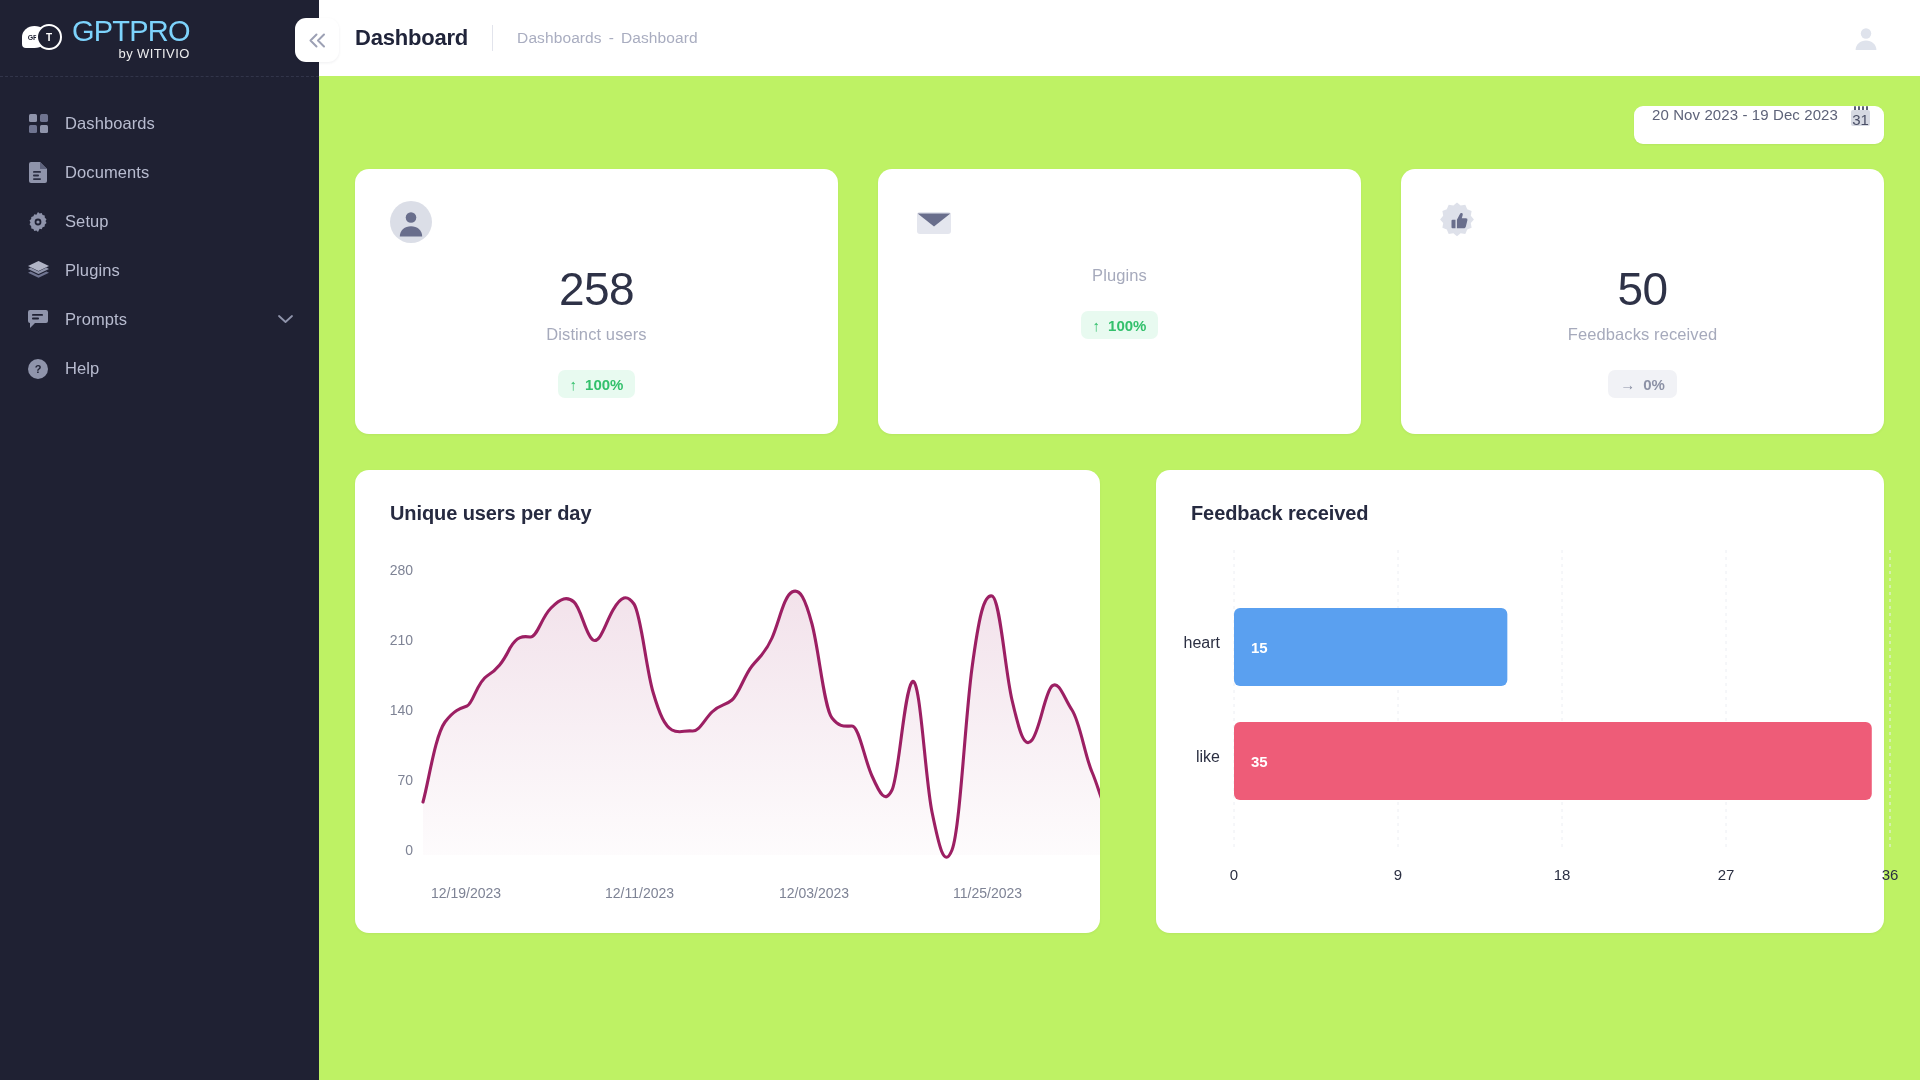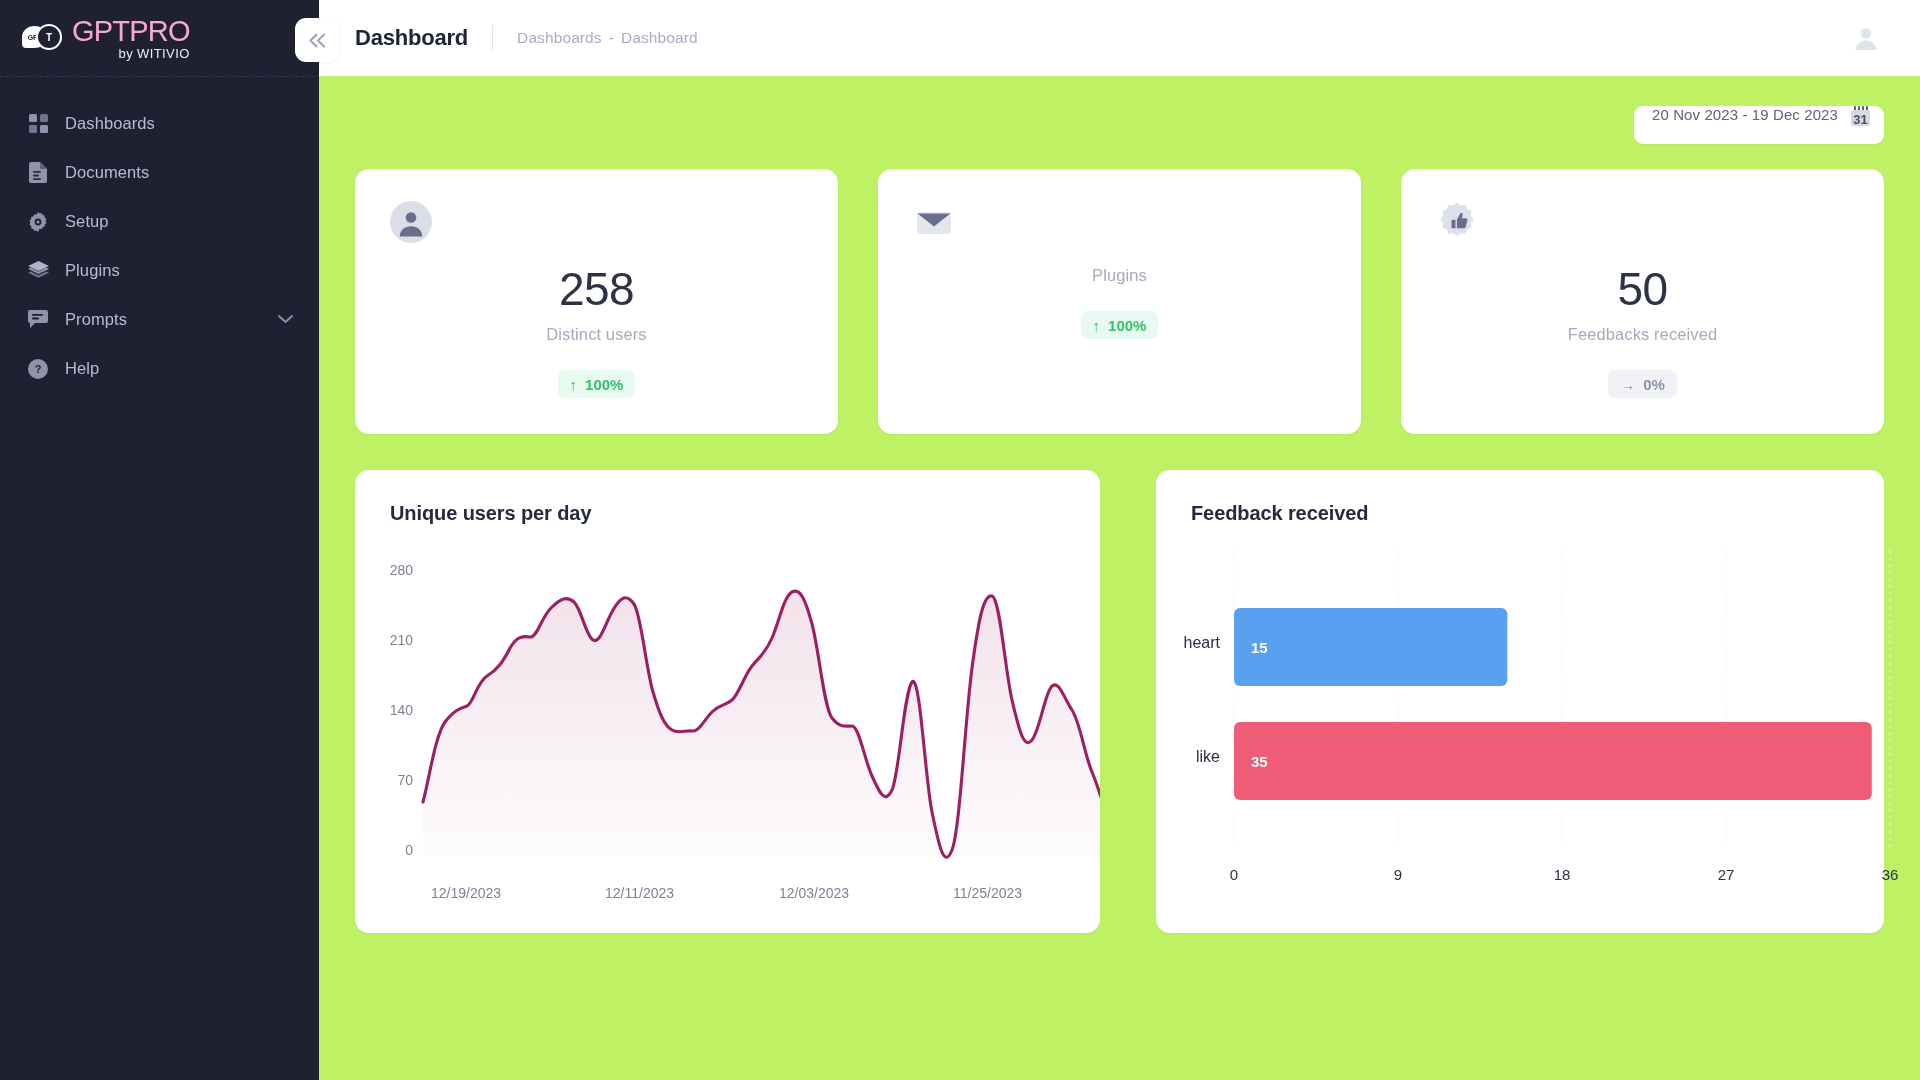--- a/index.html
+++ b/index.html
@@ -32,21 +32,21 @@
   .logo-bubble span { font-size:7px; font-weight:700; color:#1f2133; letter-spacing:-.3px; }
   .logo-d {
     position:absolute; left:14px; top:1px;
     width:26px; height:26px; border-radius:50%;
     background:#1f2133; border:2.5px solid #fff;
     display:flex; align-items:center; justify-content:center;
   }
   .logo-d span { font-size:10px; font-weight:700; color:#fff; }
   .logo-text { margin-left:8px; line-height:1; }
   .logo-name {
-    font-size:29px; font-weight:400; color:#f9a8d4; letter-spacing:-.8px;
+    font-size:29px; font-weight:400; color:#7dd3fc; letter-spacing:-.8px;
     font-family:"Liberation Sans", sans-serif;
   }
   .logo-sub {
     font-size:13px; color:#fff; letter-spacing:.4px;
     text-align:right; margin-top:1px; opacity:.92; font-weight:400;
   }
   .side-divider {
     border-top:1px dashed #32354a; margin:0 0 0 0; height:0;
   }
   .nav { padding-top:22px; }
@@ -110,21 +110,21 @@
     padding:0 14px 0 18px; gap:13px; cursor:pointer;
     box-shadow:0 1px 2px rgba(24,28,50,.05);
   }
   .date-text { font-size:15px; color:#5e6379; font-weight:400; letter-spacing:.1px; }
   .cal-ico { position:relative; width:19px; height:20px; }
   .cal-body {
     position:absolute; left:0; top:4px; width:19px; height:16px;
     background:#d6d9e2; border-radius:2px;
     display:flex; align-items:flex-end; justify-content:center;
   }
-  .cal-body span { font-size:13px; font-weight:700; color:#4a4f66; line-height:13px; }
+  .cal-body span { font-size:15px; font-weight:400; color:#4a4f66; line-height:13px; }
   .cal-ring {
     position:absolute; top:0; width:2px; height:6px;
     background:#5a5f78; border-radius:1px;
   }
 
   
   .cards { display:flex; gap:40px; margin-top:25px;text-align:center; }
   .card {
     flex:1; background:#fff; border-radius:14px;
     height:265px; padding:32px 35px;

